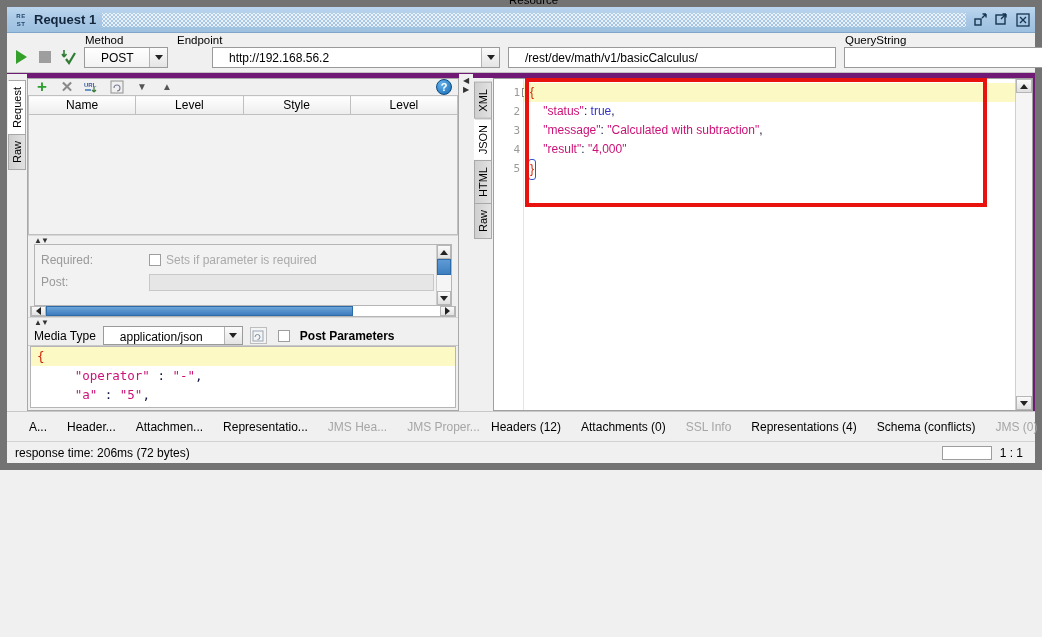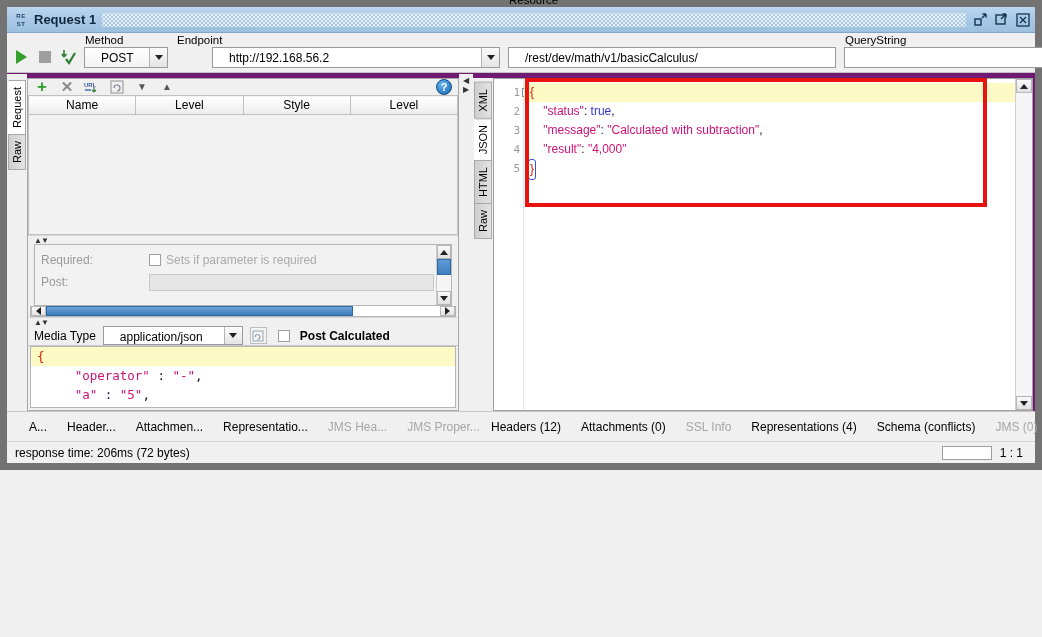--- a/index.html
+++ b/index.html
@@ -588,21 +588,21 @@
             </span>
         </span>
         <span class="small-ico-btn">
           <svg width="12" height="12" viewBox="0 0 12 12">
             <rect x="1" y="1" width="10" height="10" fill="none" stroke="#9aa6b4" stroke-width="1"></rect>
             <path d="M3 7 A2.5 2.5 0 1 1 5.5 9.5" stroke="#7a8ba0" stroke-width="1" fill="none"></path>
           </svg>
         </span>
         <span class="pq-wrap">
           <span class="chk"></span>
-          <span class="pq-label">Post Calculated</span>
+          <span class="pq-label">Post Parameters</span>
         </span>
       </div>
 
       <div class="editor">
         <div class="code-line hl"><span class="tok-brace">{</span></div>
         <div class="code-line">     <span class="tok-key">"operator"</span> <span class="tok-punct">:</span> <span class="tok-str">"-"</span><span class="tok-punct">,</span></div>
         <div class="code-line">     <span class="tok-key">"a"</span> <span class="tok-punct">:</span> <span class="tok-str">"5"</span><span class="tok-punct">,</span></div>
         <div class="code-line">     <span class="tok-key">"b"</span> <span class="tok-punct">:</span> <span class="tok-str">"1"</span></div>
         <div class="code-line"><span class="tok-brace">}</span></div>
       </div>

